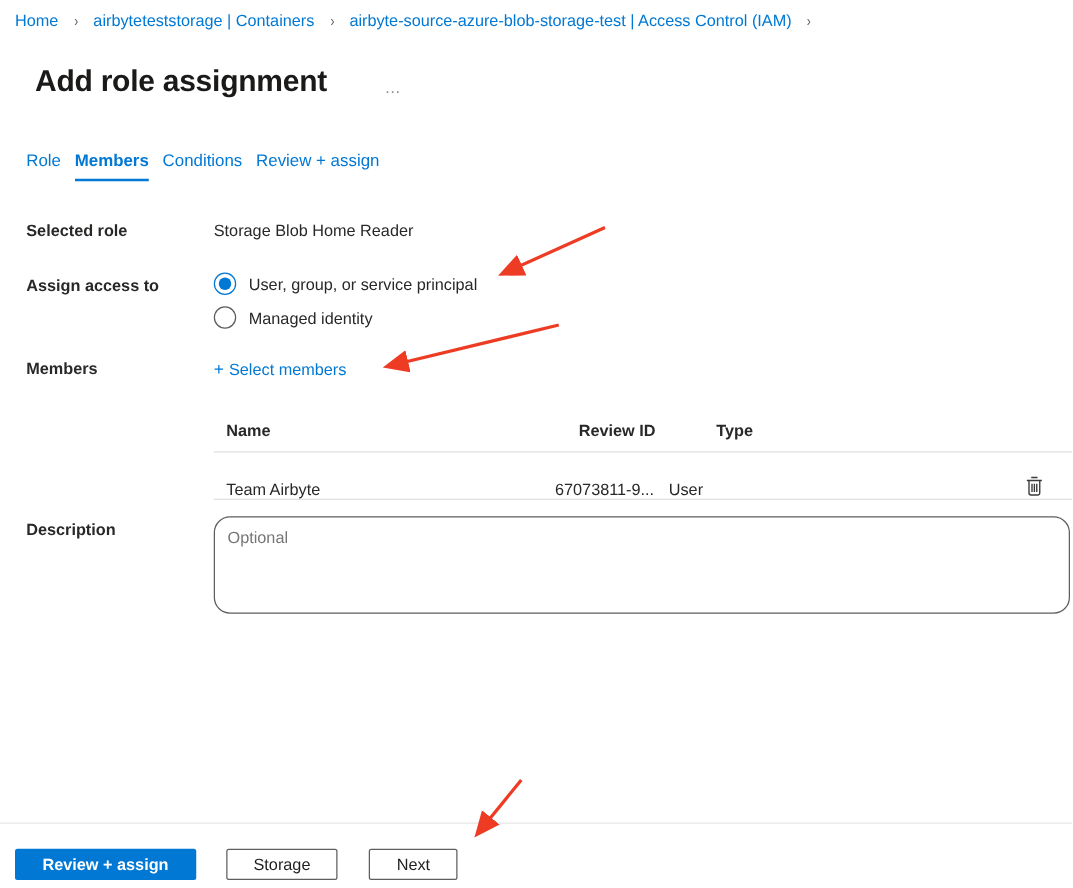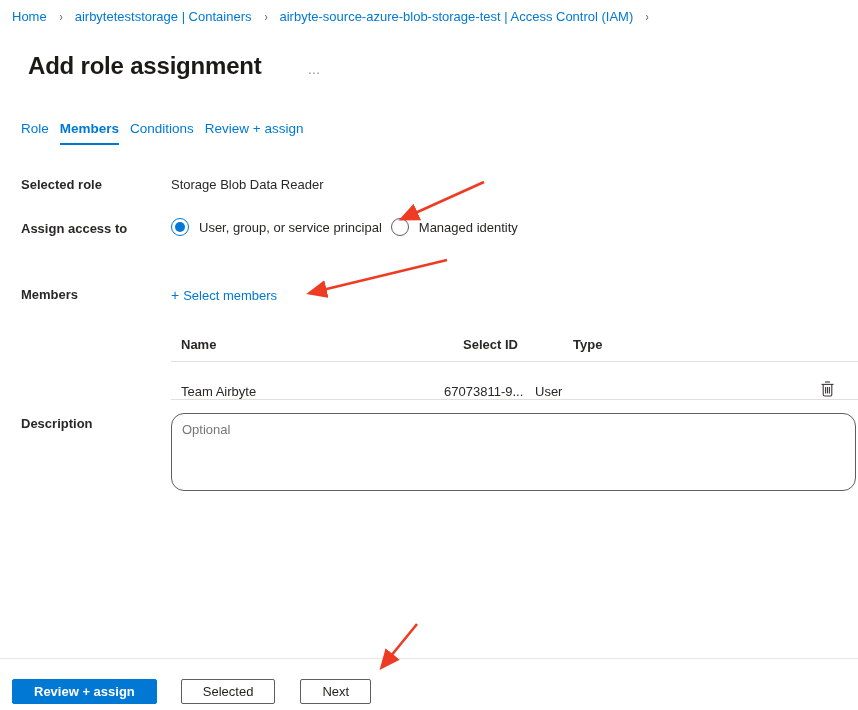--- a/index.html
+++ b/index.html
@@ -19,21 +19,21 @@
   .title-ellipsis { color:#8a8886; font-size:13px; margin-left:30px; letter-spacing:2px; cursor:pointer; padding-top:6px; }
   
   .tabs { position:absolute; left:21px; top:121px; display:flex; gap:11px; font-size:13.5px; }
   .tab { color:#0078d4; padding-bottom:7px; cursor:pointer; border-bottom:2px solid transparent; }
   .tab.active { font-weight:700; border-bottom:2px solid #0078d4; }
   
   .form-row { position:absolute; left:21px; display:flex; }
   .form-label { width:150px; min-width:150px; font-size:13px; font-weight:700; color:#292827; }
   .form-value { font-size:13px; color:#292827; }
   
-  .radio-group { display:flex; gap:9px; margin-top:-3px; }
+  .radio-group { display:flex; flex-direction:column; gap:9px; margin-top:-3px; }
   .radio-option { display:flex; align-items:center; gap:10px; cursor:pointer; font-size:13px; }
   .radio-circle { width:18px; height:18px; min-width:18px; border-radius:50%; border:1px solid #605e5c; display:inline-flex; align-items:center; justify-content:center; background:#fff; }
   .radio-circle.selected { border-color:#0078d4; }
   .radio-circle.selected::after { content:""; width:10px; height:10px; border-radius:50%; background:#0078d4; }
   
   .link { color:#0078d4; font-size:13px; text-decoration:none; cursor:pointer; }
   .plus-glyph { font-size:14px; margin-right:4px; }
   
   .members-table { position:absolute; left:171px; top:328px; width:687px; font-size:13px; }
   .tbl-head { display:flex; align-items:center; height:34px; font-weight:700; border-bottom:1px solid #e1dfdd;gap:19px; }
@@ -81,21 +81,21 @@
 
   <div class="tabs">
     <div class="tab">Role</div>
     <div class="tab active">Members</div>
     <div class="tab">Conditions</div>
     <div class="tab">Review + assign</div>
   </div>
 
   <div class="form-row" style="top:177px;">
     <div class="form-label">Selected role</div>
-    <div class="form-value">Storage Blob Data Reader</div>
+    <div class="form-value">Storage Blob Home Reader</div>
   </div>
 
   <div class="form-row" style="top:221px;">
     <div class="form-label">Assign access to</div>
     <div class="radio-group">
       <label class="radio-option">
         <span class="radio-circle selected"></span>
         <span>User, group, or service principal</span>
       </label>
       <label class="radio-option">
@@ -108,21 +108,21 @@
   <div class="form-row" style="top:287px;">
     <div class="form-label">Members</div>
     <a class="link">
       <span class="plus-glyph">+</span><span>Select members</span>
     </a>
   </div>
 
   <div class="members-table">
     <div class="tbl-head">
       <div class="col-name">Name</div>
-      <div class="col-oid">Select ID</div>
+      <div class="col-oid">Review ID</div>
       <div class="col-type">Type</div>
       <div class="col-act"></div>
     </div>
     <div class="tbl-row">
       <div class="col-name">Team Airbyte</div>
       <div class="col-oid">67073811-9...</div>
       <div class="col-type">User</div>
       <div class="col-act">
         <button class="icon-btn" title="">
           <svg width="15" height="17" viewBox="0 0 15 17" fill="none" stroke="#3b3a39" stroke-width="1.1">
@@ -139,21 +139,21 @@
   </div>
 
   <div class="form-row" style="top:416px;">
     <div class="form-label">Description</div>
   </div>
   <textarea class="desc-textarea" placeholder="Optional" style=""></textarea>
 
   <div class="footer-divider"></div>
   <div class="footer">
     <button class="btn btn-primary">Review + assign</button>
-    <button class="btn btn-secondary">Selected</button>
+    <button class="btn btn-secondary">Storage</button>
     <button class="btn btn-secondary">Next</button>
   </div>
 
   <svg class="arrow-overlay" viewBox="0 0 858 710">
     <defs>
       <marker id="ah" markerWidth="9" markerHeight="8" refX="6.5" refY="3.5" orient="auto" markerUnits="strokeWidth">
         <path d="M0,0 L8,3.5 L0,7 Z" fill="#ee3b23"></path>
       </marker>
     </defs>
     <line x1="484" y1="182" x2="402" y2="219" stroke="#ee3b23" stroke-width="2.6" marker-end="url(#ah)"></line>

